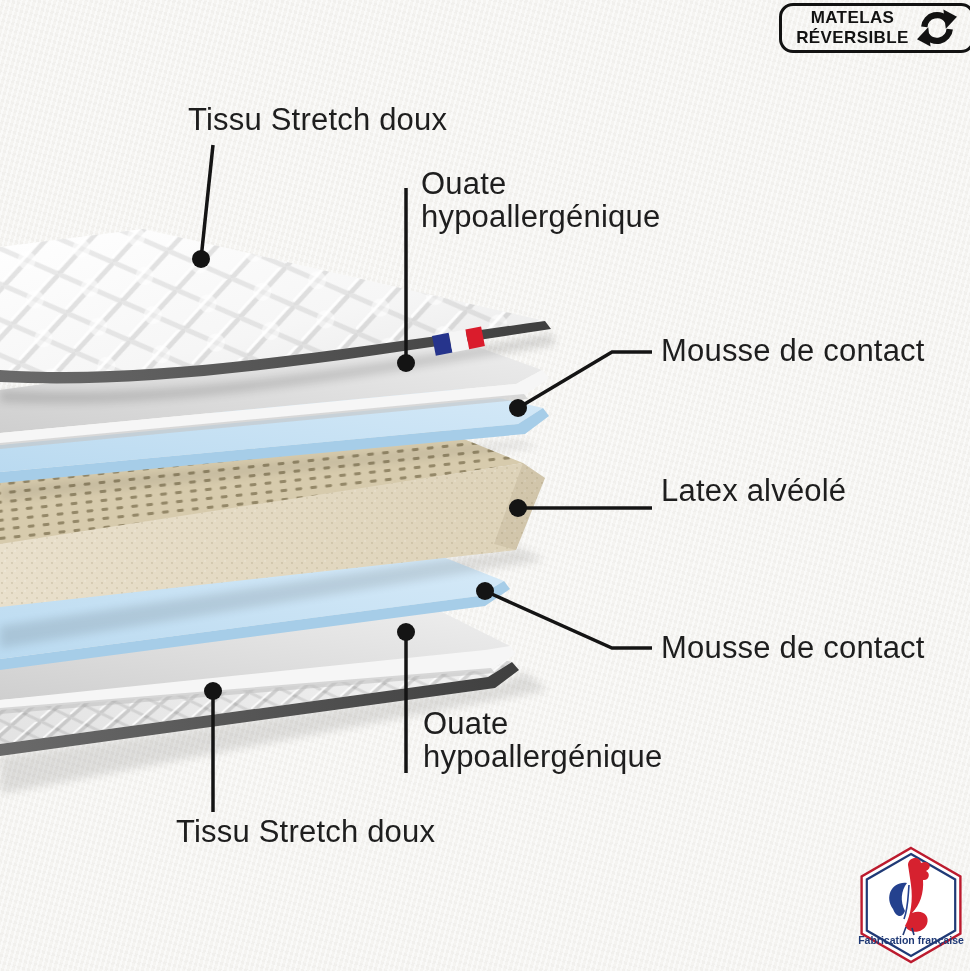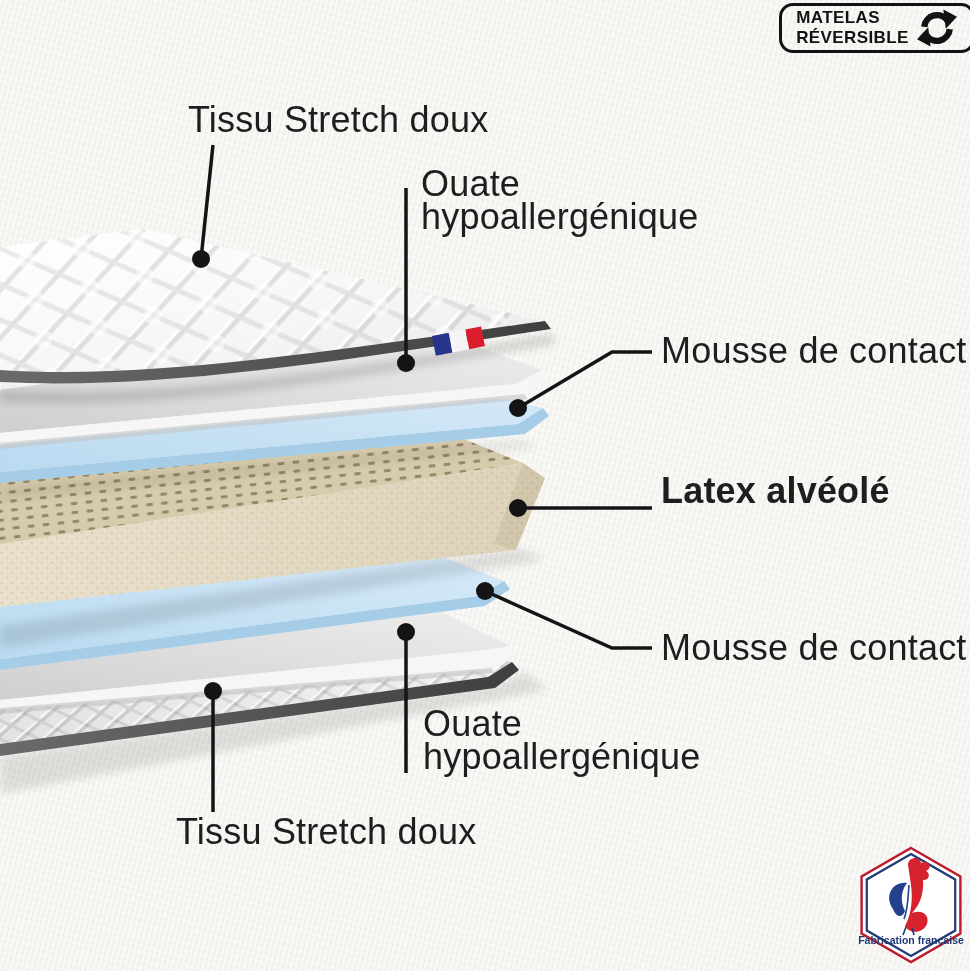--- a/index.html
+++ b/index.html
@@ -6,39 +6,39 @@
   .stage{
     position:relative;width:970px;height:971px;overflow:hidden;
     background-color:#f5f4f1;
     background-image:
       repeating-linear-gradient(105deg, rgba(255,255,255,.55) 0 2px, rgba(255,255,255,0) 2px 5px),
       repeating-linear-gradient(15deg, rgba(0,0,0,.015) 0 3px, rgba(0,0,0,0) 3px 7px);
     font-family:"Liberation Sans",sans-serif;
   }
   .diagram-svg{position:absolute;left:0;top:0;}
   .callout{
-    position:absolute;font-size:36px;color:#1e1e1e;line-height:33px;
+    position:absolute;font-size:31px;color:#1e1e1e;line-height:33px;
     letter-spacing:.2px;white-space:nowrap;
   }
-  .callout.bold{font-weight:700;}
+  .callout.bold{font-weight:400;}
   .lbl-tissu-top{left:188px;top:103px;}
   .lbl-ouate-top{left:421px;top:167px;}
   .lbl-mousse-top{left:661px;top:334px;}
   .lbl-latex{left:661px;top:474px;}
   .lbl-mousse-bottom{left:661px;top:631px;}
   .lbl-ouate-bottom{left:423px;top:707px;}
   .lbl-tissu-bottom{left:176px;top:815px;}
   .badge-top{
     position:absolute;left:779px;top:3px;width:196px;height:50px;
     border:3.5px solid #121212;border-radius:14px;box-sizing:border-box;
     display:flex;align-items:center;justify-content:center;gap:7px;
   }
   .badge-top .txt{
     font-weight:700;font-size:17px;line-height:20px;letter-spacing:.4px;
-    color:#121212;
+    color:#121212;text-align:center;
   }
   .badge-bottom{position:absolute;left:850px;top:845px;}
 </style>
 </head>
 <body>
 
 <div class="stage">
 
   <svg class="diagram-svg" width="970" height="971" viewBox="0 0 970 971">
     <defs>

